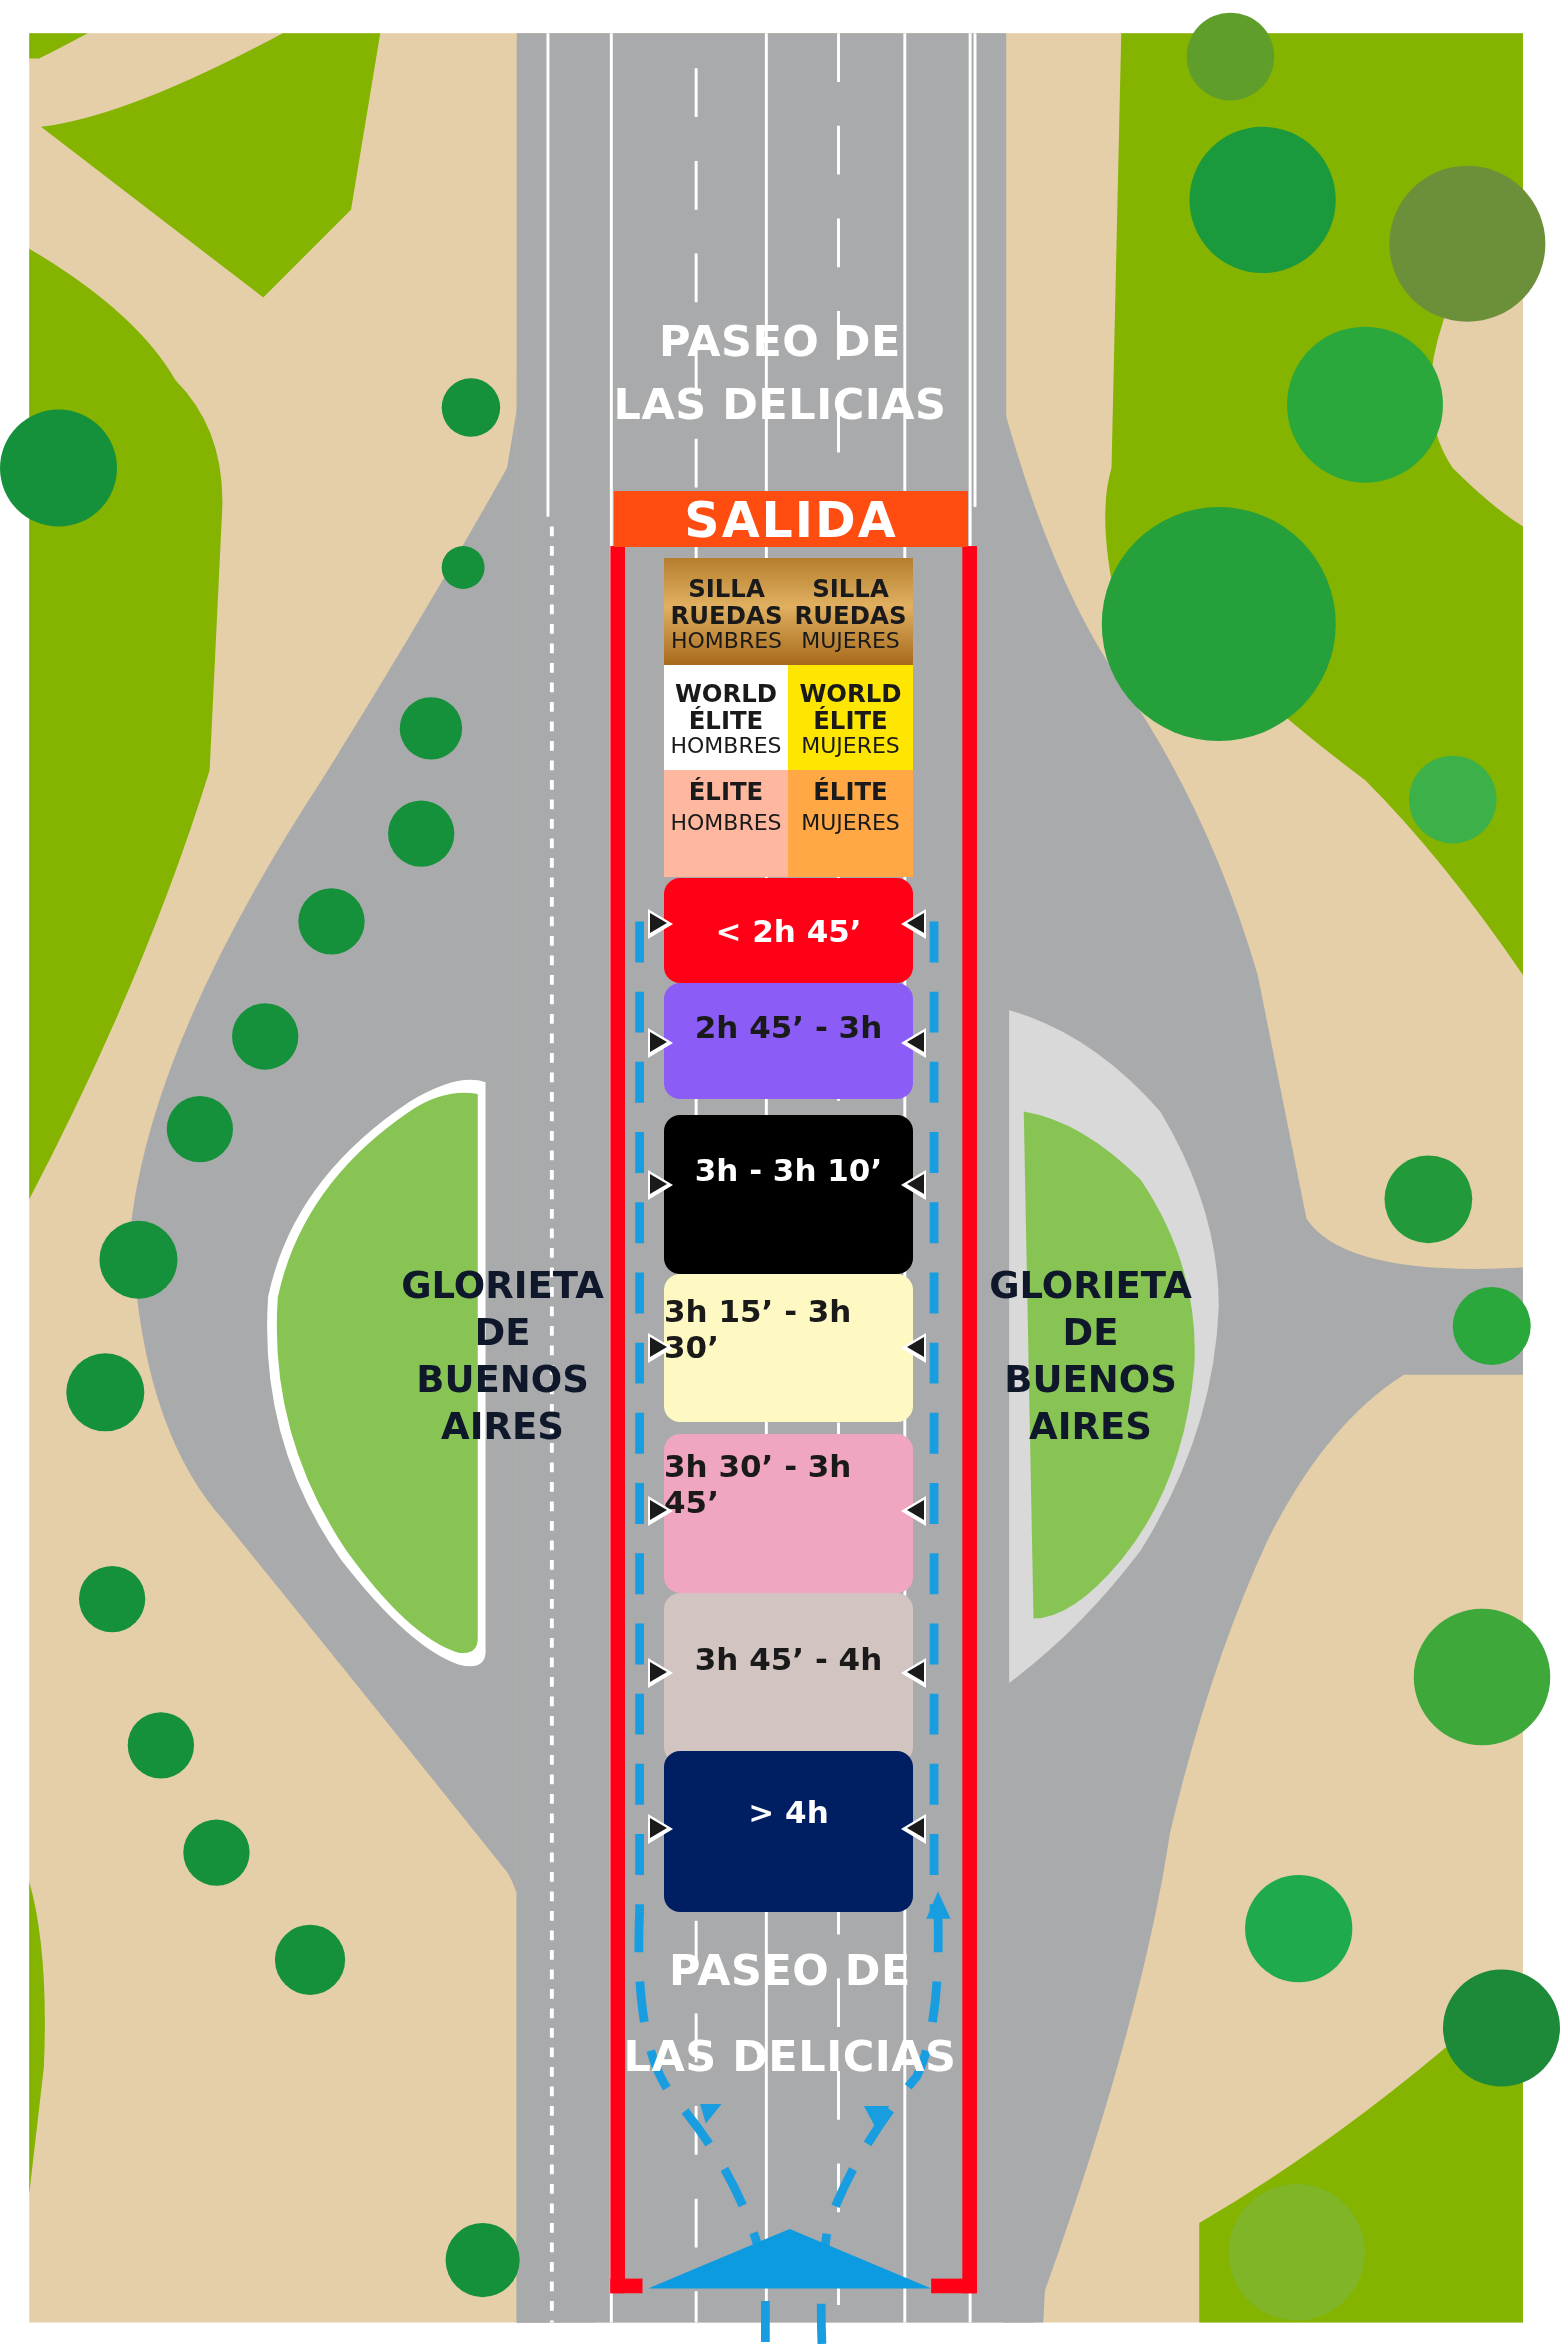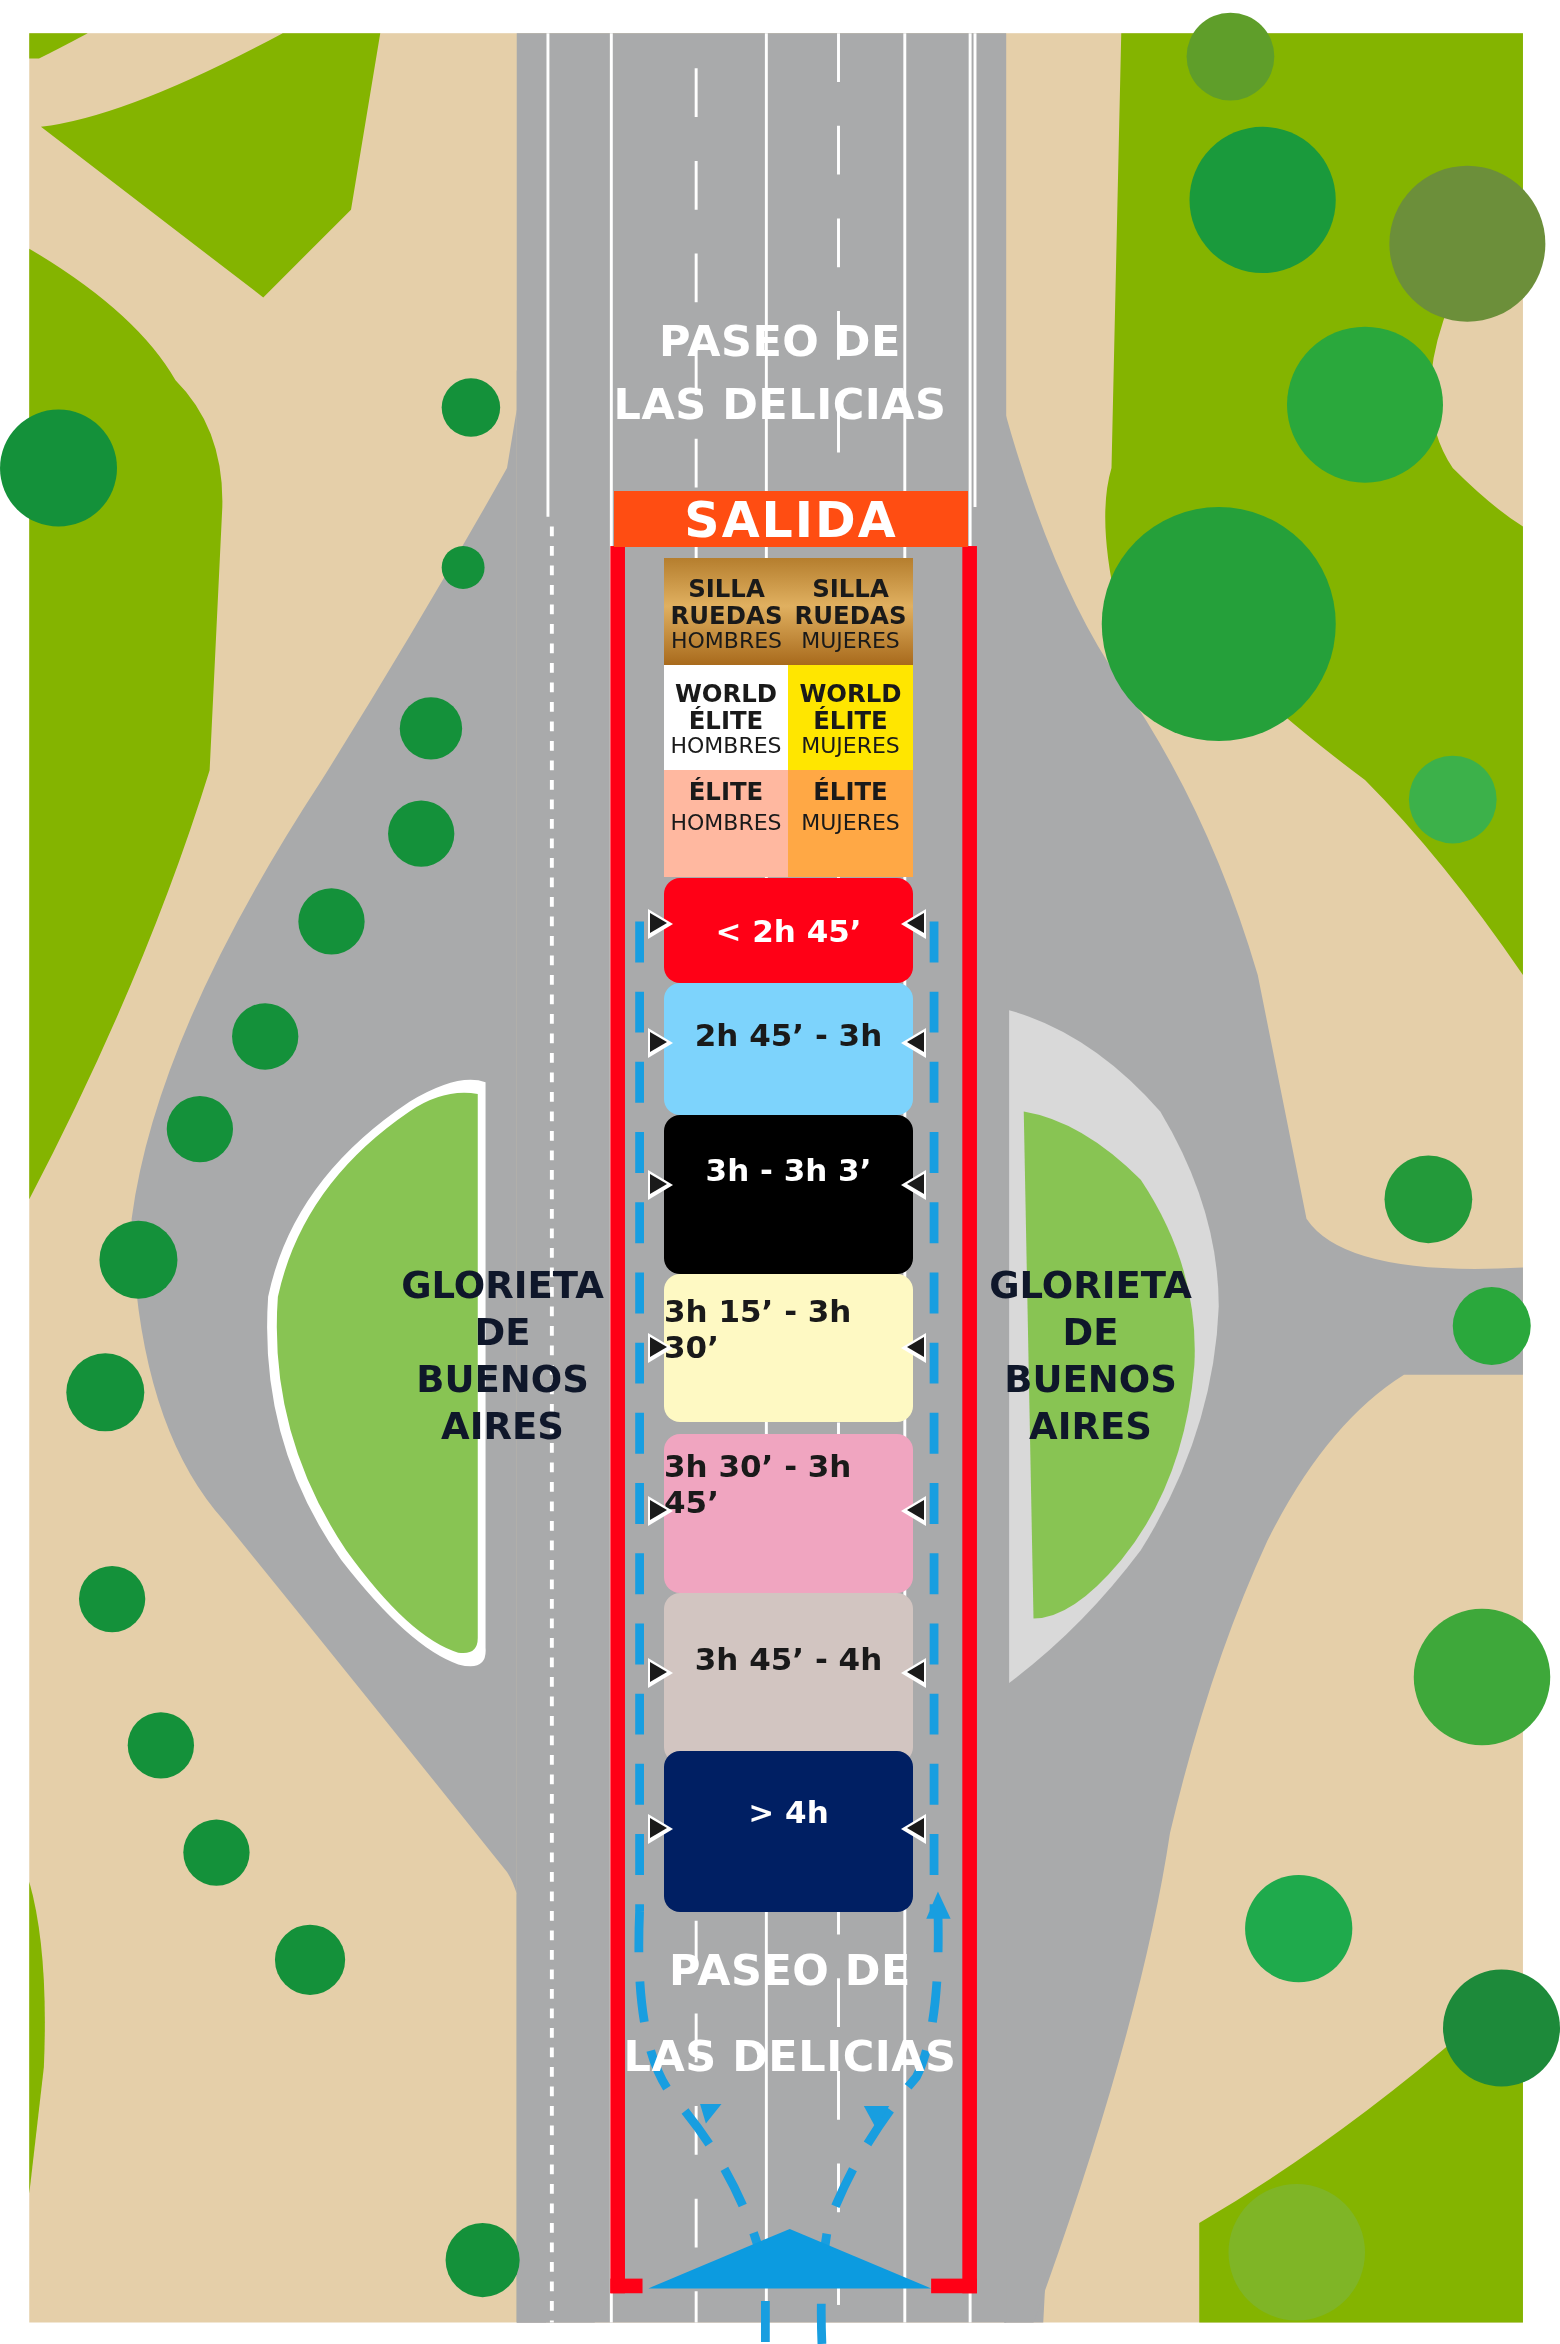--- a/index.html
+++ b/index.html
@@ -161,25 +161,25 @@
   </div>
   <div class="cell" style="left:788px; top:770px; width:125px; height:107px; background:#ffa845; padding-top:7.8px;">
     <span class="t1">ÉLITE</span>
     <span class="t2" style="margin-top:5.9px">MUJERES</span>
   </div>
 
   
   <div class="corral" style="top:878px; height:105px; background:#ff0016; color:#ffffff;">
     <span>&lt; 2h 45’</span>
   </div>
-  <div class="corral" style="top:983px; height:132px; background:#7dd3fc; color:#1a1a1a;align-items:center;">
+  <div class="corral" style="top:983px; height:116px; background:#8b5cf6; color:#1a1a1a;align-items:center;">
     <span style="margin-top:-29px">2h 45’ - 3h</span>
   </div>
   <div class="corral" style="top:1115px; height:159px; background:#000000; color:#ffffff;">
-    <span style="margin-top:-49px">3h - 3h 3’</span>
+    <span style="margin-top:-49px">3h - 3h 10’</span>
   </div>
   <div class="corral" style="top:1274px; height:148px; background:#fef9c3; color:#1a1a1a;">
     <span style="margin-top:-39px">3h 15’ - 3h 30’</span>
   </div>
   <div class="corral" style="top:1434px; height:159px; background:#f0a5c0; color:#1a1a1a;">
     <span style="margin-top:-59px">3h 30’ - 3h 45’</span>
   </div>
   <div class="corral" style="top:1593px; height:170px; background:#d2c5c1; color:#1a1a1a;">
     <span style="margin-top:-39px">3h 45’ - 4h</span>
   </div>

